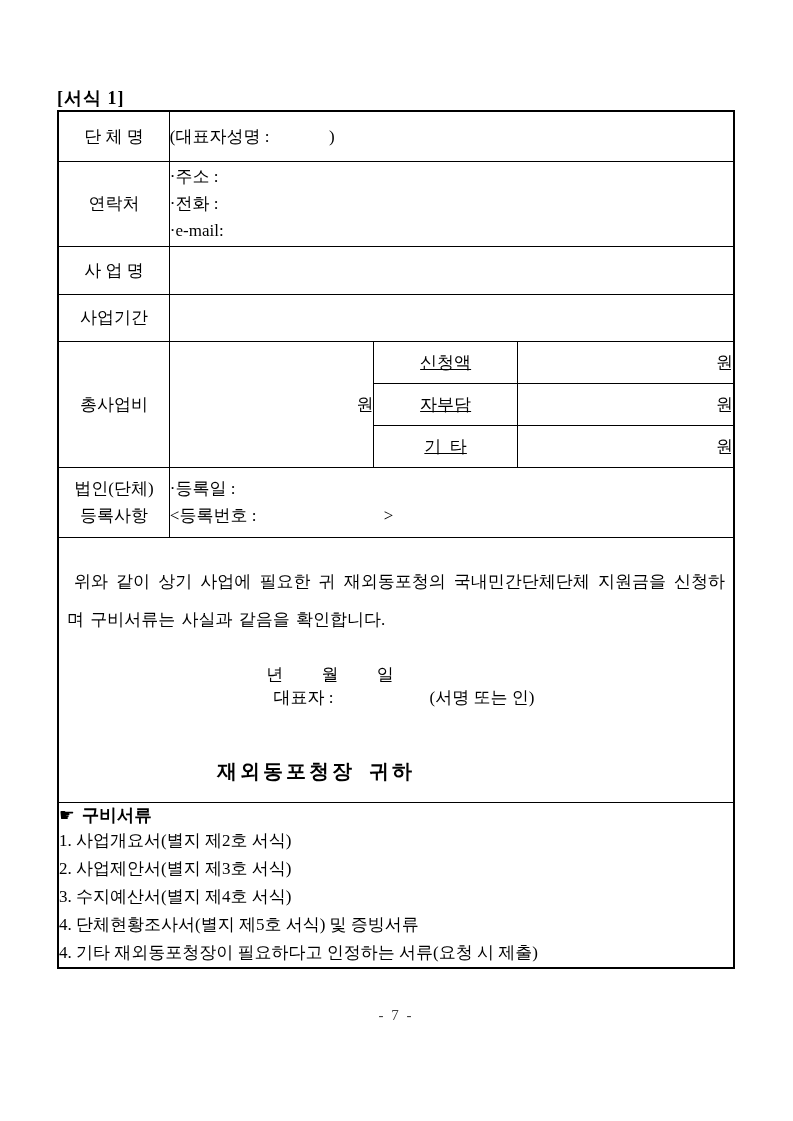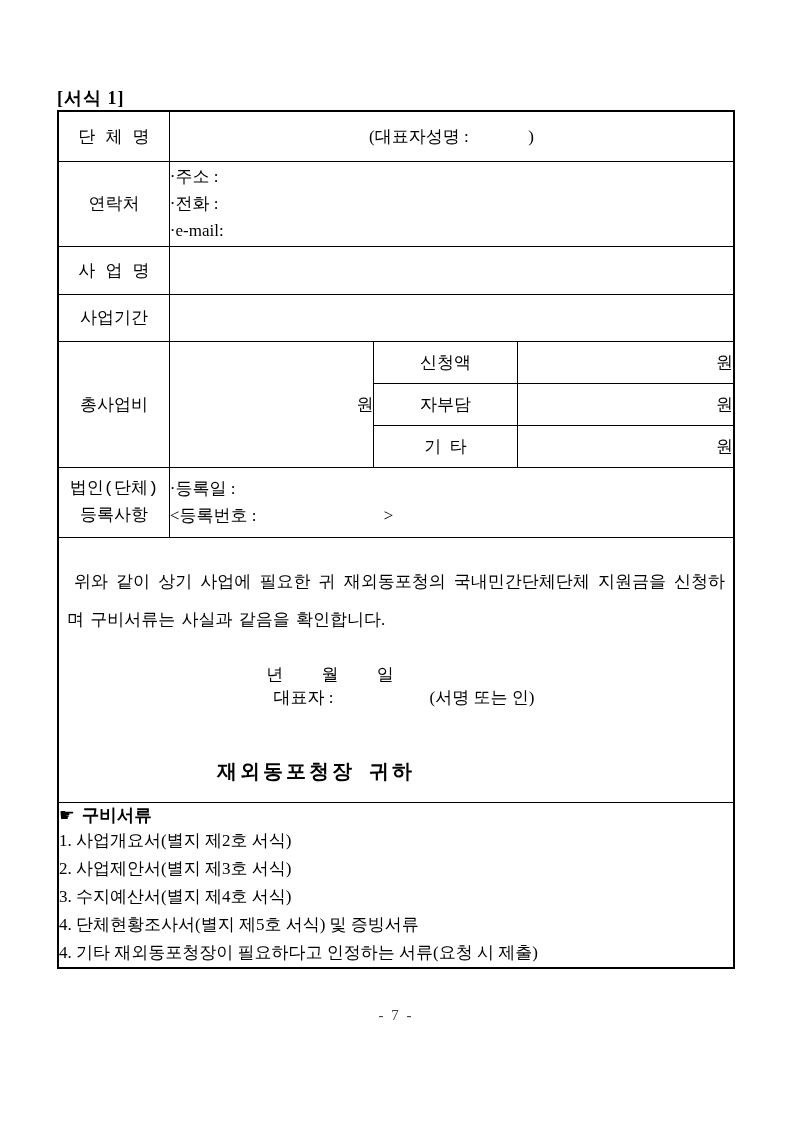--- a/index.html
+++ b/index.html
@@ -15,35 +15,35 @@
     font-size: 27px; font-weight: bold; letter-spacing: 2px; word-spacing: 7px;
   }
   table.form-table {
     border-collapse: collapse; width: 678px; table-layout: fixed;
     border: 2px solid #000;
   }
   .form-table td {
     border: 1.4px solid #000; font-size: 17px; vertical-align: middle;
     padding: 0; overflow: hidden;
   }
-  .lbl { text-align: center; font-family: Liberation Mono, monospace; }
+  .lbl { text-align: center; }
   .lbl-2line div { line-height: 27px; text-align: center; }
   tr.r-org td { height: 50px; }
   tr.r-contact td { height: 85px; }
   tr.r-pname td { height: 48px; }
   tr.r-period td { height: 47px; }
   tr.r-cost td { height: 42px; }
   tr.r-reg td { height: 70px; margin-left: 26px; }
   tr.r-decl td { height: 265px; }
   tr.r-check td { height: 166px; }
-  .val-right { text-align: center; padding-right: 28px; white-space: pre; margin-top: 32px; }
+  .val-right { text-align: left; padding-right: 28px; white-space: pre; margin-top: 32px; }
   .unit-cell { text-align: right; padding-right: 9px; }
   .multi { padding: 6px 10px; }
   .multi div { line-height: 27px; white-space: pre; }
-  .sub-lbl { text-align: center; white-space: pre; }
+  .sub-lbl { text-align: center; white-space: pre; text-decoration: underline; }
   .decl-cell { vertical-align: top; padding: 15px 6px 0 6px; }
   .statement { margin: 8px; line-height: 38px; text-align: justify; text-indent: 7px; word-spacing: 2px; }
   .date-line { margin-top: 24px; text-align: center; white-space: pre; position: relative; left: -66px; }
   .sig-line { text-align: center; position: relative; left: 8px; }
   .sig-note { margin-left: 96px; }
   .recipient {
     margin-top: 49px; text-align: center; position: relative; left: -80px;
     font-size: 20px; font-weight: bold; letter-spacing: 3px; word-spacing: 6px;
   }
   .check-cell { vertical-align: top; padding: 9px 11px 0 11px; }

